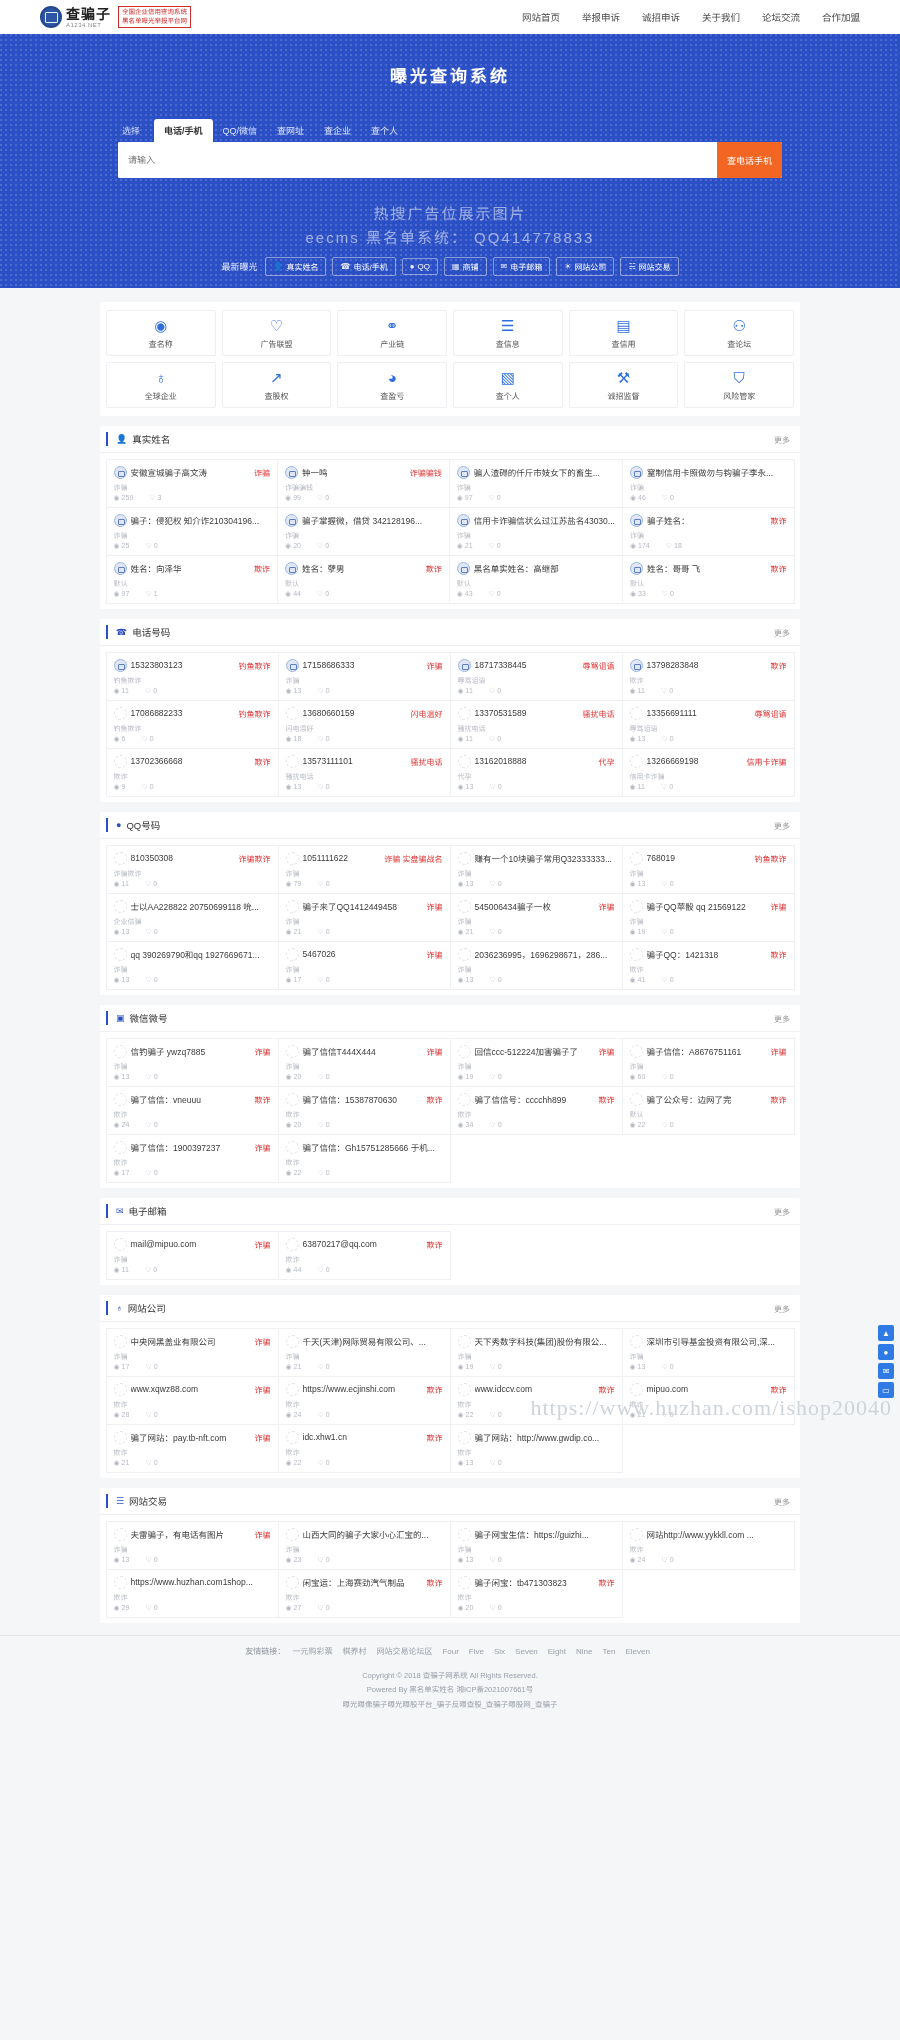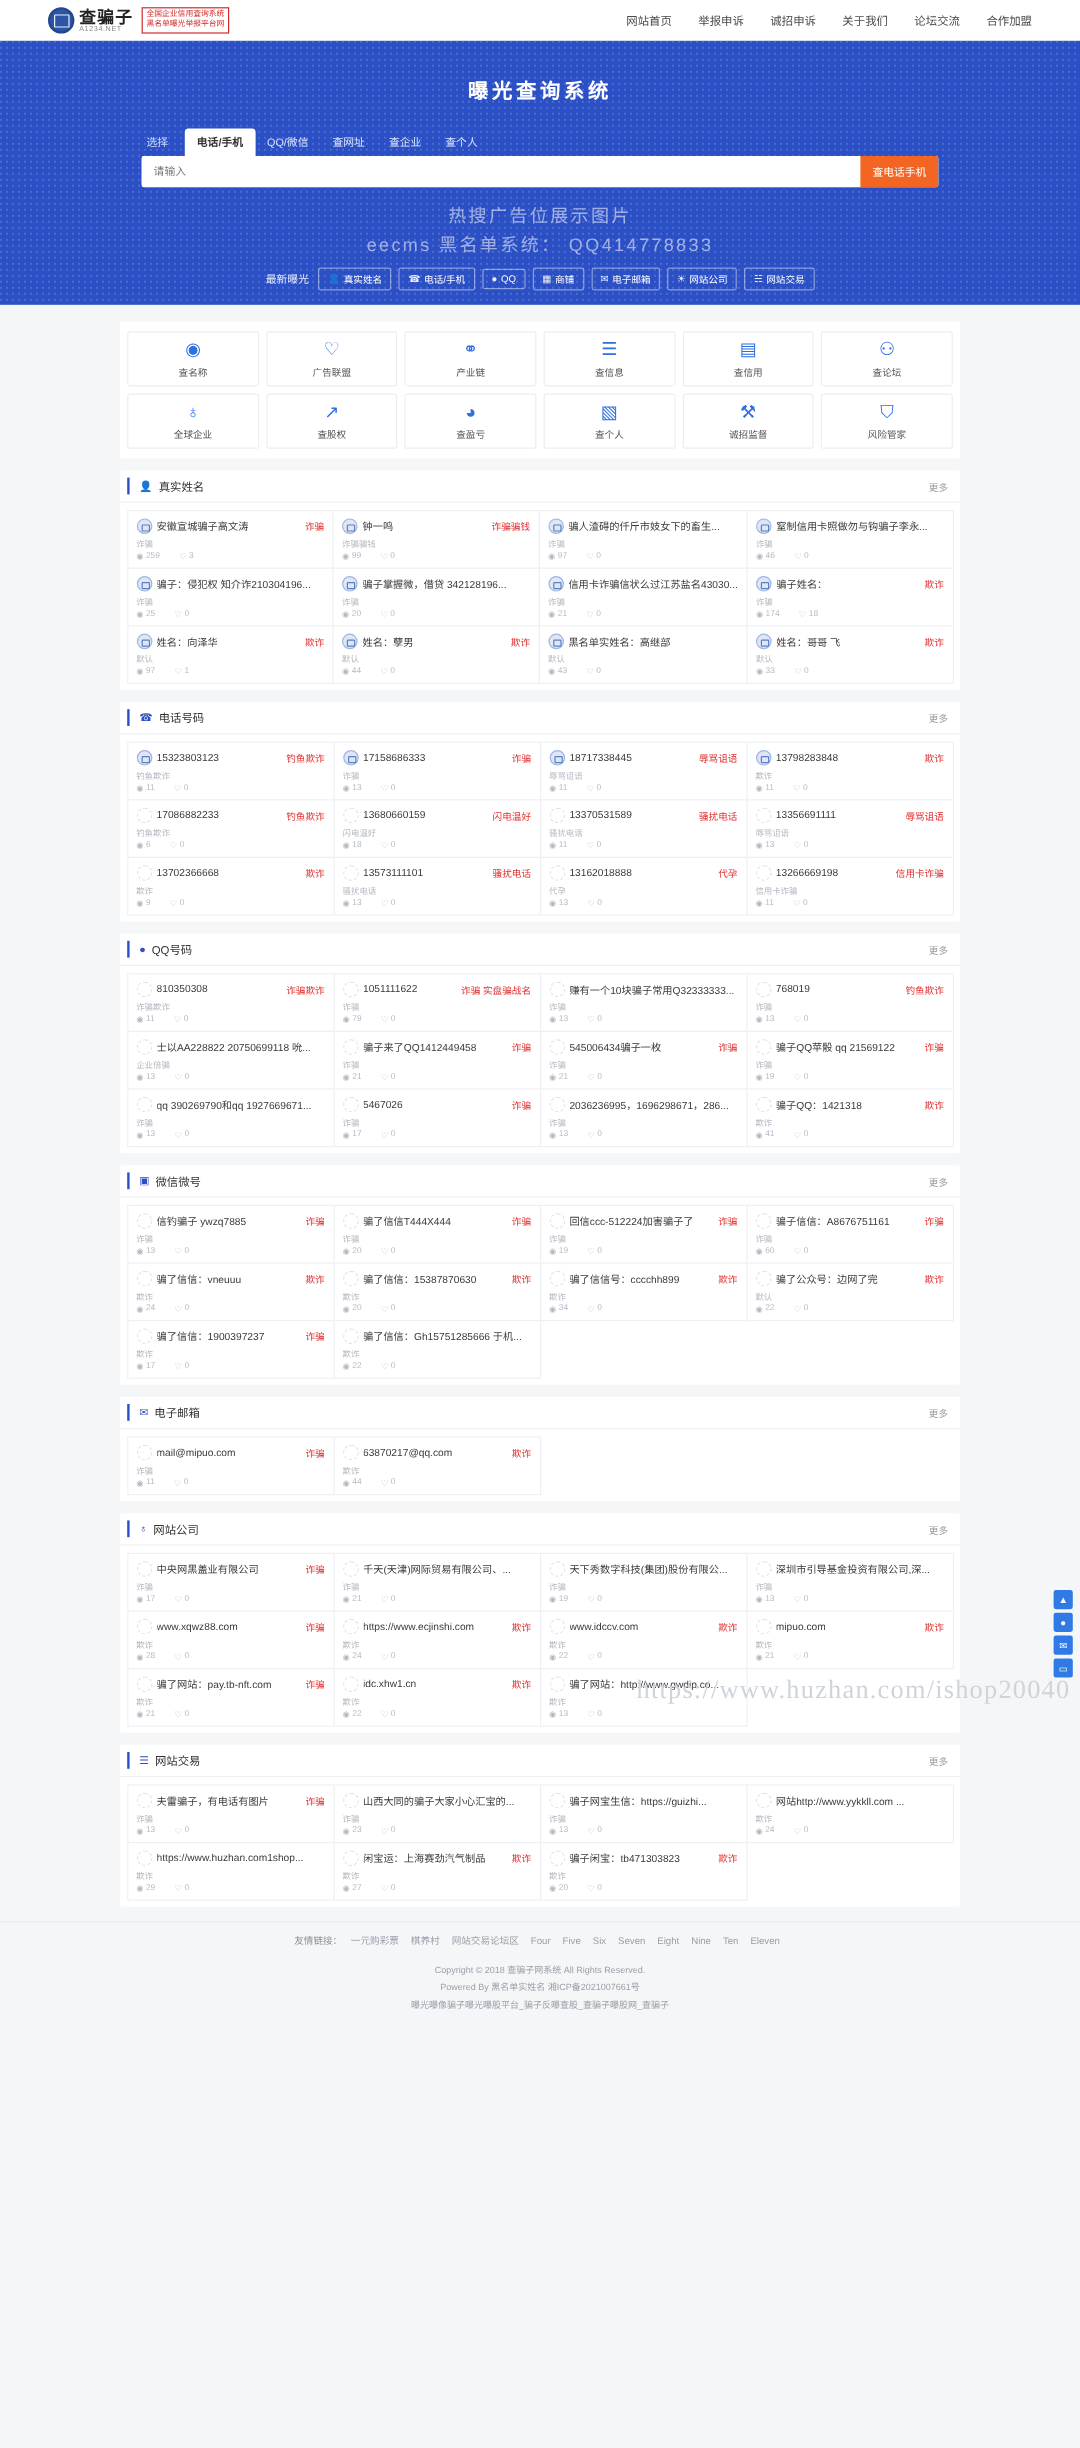--- a/index.html
+++ b/index.html
@@ -6,21 +6,21 @@
   * { box-sizing: border-box; margin: 0; padding: 0; }
   html, body { width: 900px; }
   body {
     font-family: "Liberation Sans", "DejaVu Sans", sans-serif;
     background: #f5f6f8;
     color: #333;
     font-size: 11px;
     -webkit-font-smoothing: antialiased;
   }
   .wrap { width: 900px; margin: 0 auto; }
-  .container { width: 700px; margin: 0 auto; }
+  .container { width: 700px; margin: 12px auto; }
 
   
   .topbar {
     background: #ffffff;
     height: 34px;
     display: flex;
     align-items: center;
     padding: 0 0 0 0;
   }
   .topbar-inner {
@@ -87,21 +87,21 @@
   .tab.label-only { color: #cdd9ff; padding-left: 4px; padding-right: 14px; }
   .tab.active {
     background: #fff;
     color: #333;
     font-weight: bold;
     border-radius: 3px 3px 0 0;
   }
   .searchbar {
     display: flex;
     background: #fff;
-    height: 26px;
+    height: 36px;
     border-radius: 2px;
     overflow: hidden;
     margin: 0 18px;
   }
   .searchbar input {
     flex: 1;
     border: 0;
     outline: none;
     padding: 0 10px;
     font-size: 9px;

